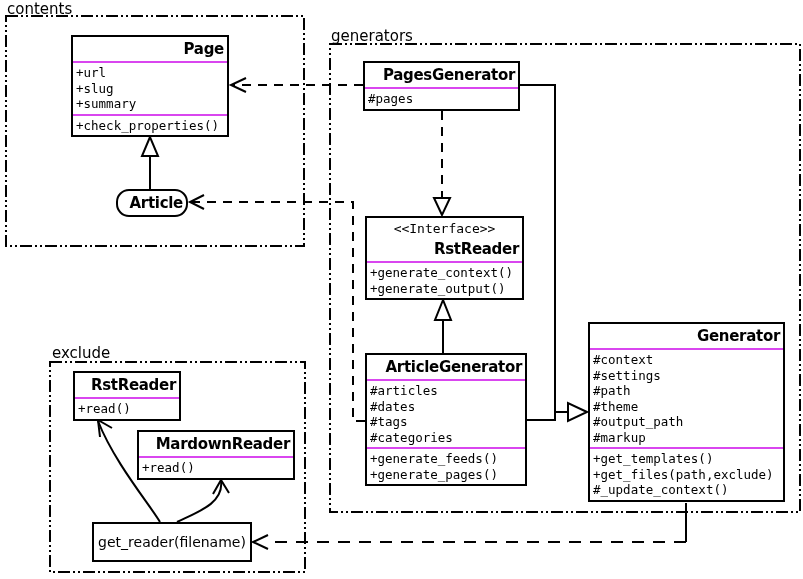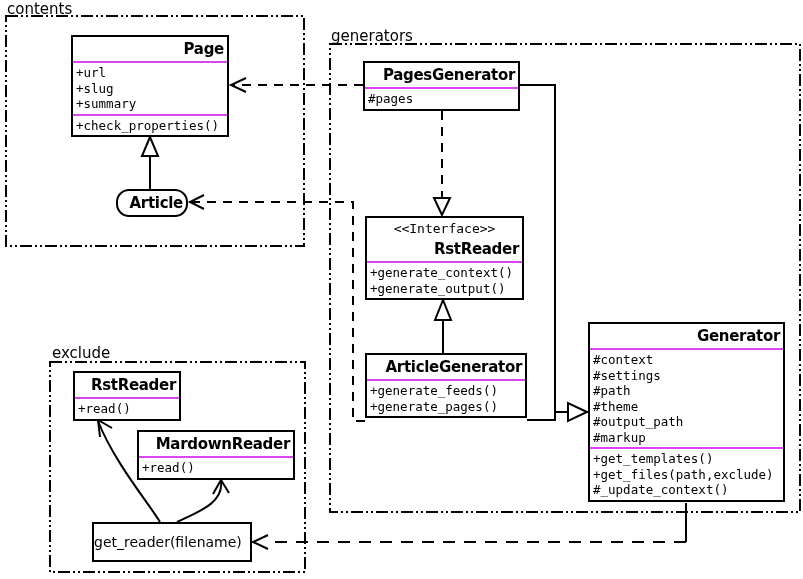--- a/index.html
+++ b/index.html
@@ -53,20 +53,21 @@
     line-height: 15.5px;
     white-space: pre;
   }
   .plain-box {
     position: absolute;
     box-sizing: border-box;
     background: #fff;
     border: 2px solid #000;
     display: flex;
     align-items: center;
+    justify-content: center;
     font: 14px "DejaVu Sans", sans-serif;
     white-space: nowrap;
   }
 </style>
 </head>
 <body>
 
 <div id="stage">
 
   <svg id="connectors" viewBox="0 0 803 579" xmlns="http://www.w3.org/2000/svg">
@@ -137,20 +138,26 @@
     <div class="uml-title">RstReader</div>
     <div class="uml-sec">
       <div class="uml-member">+generate_context()</div>
       <div class="uml-member">+generate_output()</div>
     </div>
   </div>
 
   <div class="uml-class" style="left:365px; top:353px; width:162px;">
     <div class="uml-title">ArticleGenerator</div>
     <div class="uml-sec">
+      <div class="uml-member">#articles</div>
+      <div class="uml-member">#dates</div>
+      <div class="uml-member">#tags</div>
+      <div class="uml-member">#categories</div>
+    </div>
+    <div class="uml-sec">
       <div class="uml-member">+generate_feeds()</div>
       <div class="uml-member">+generate_pages()</div>
     </div>
   </div>
 
   <div class="uml-class" style="left:588px; top:322px; width:197px;">
     <div class="uml-title">Generator</div>
     <div class="uml-sec">
       <div class="uml-member">#context</div>
       <div class="uml-member">#settings</div>

